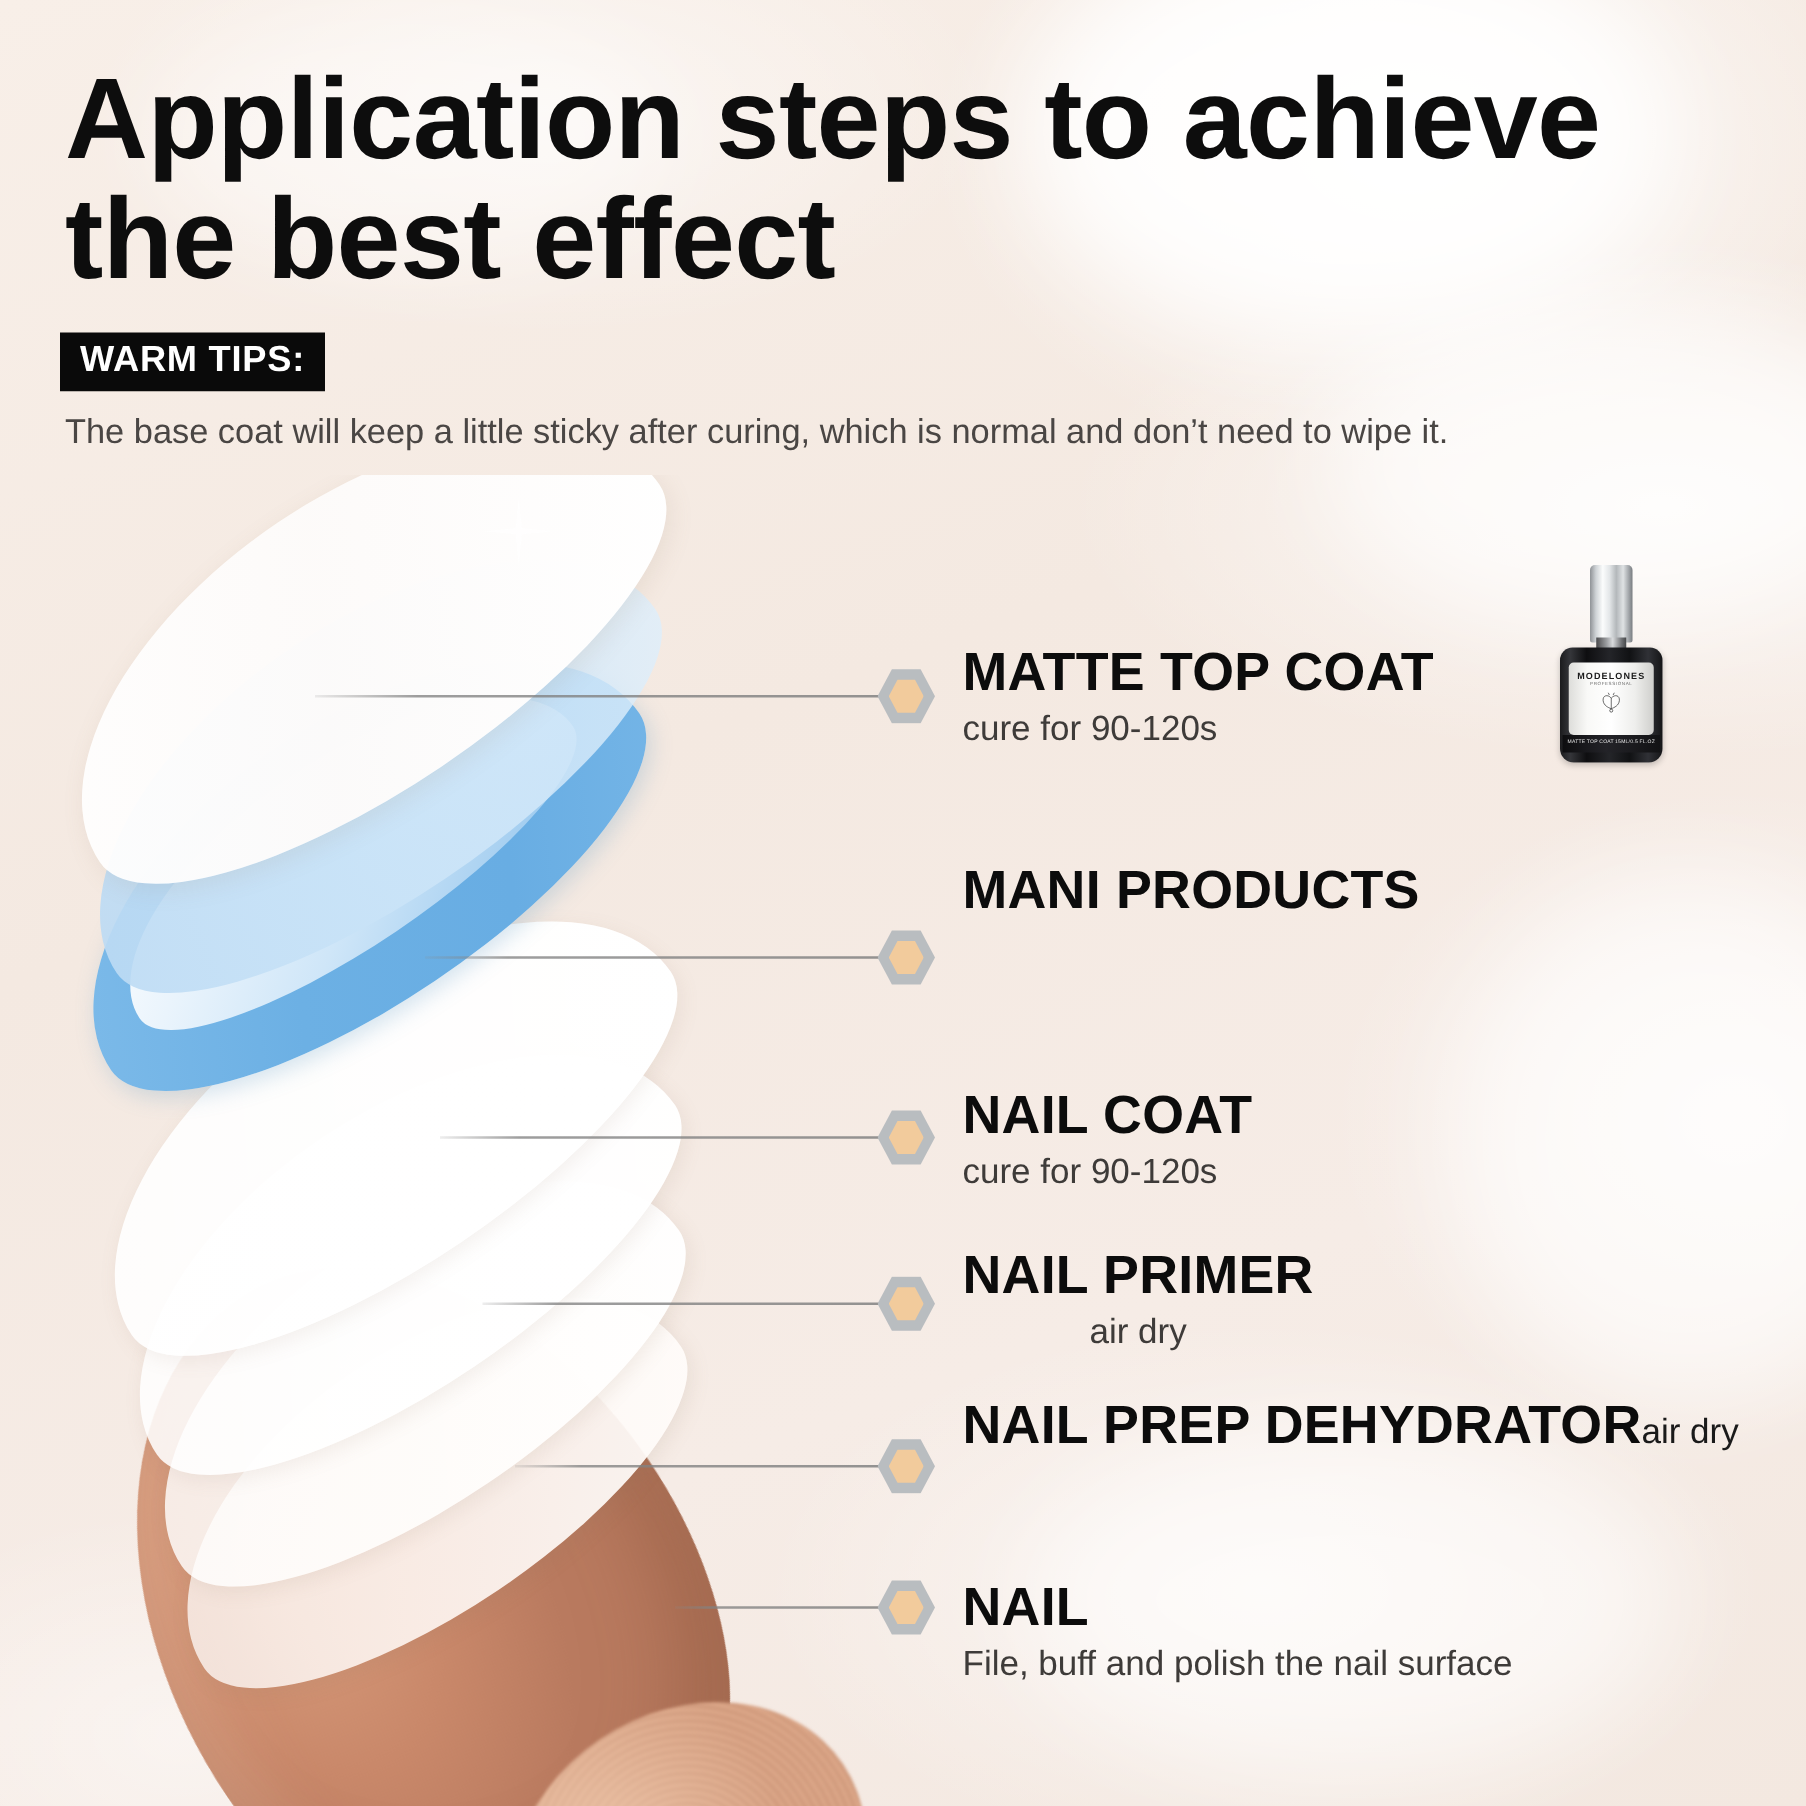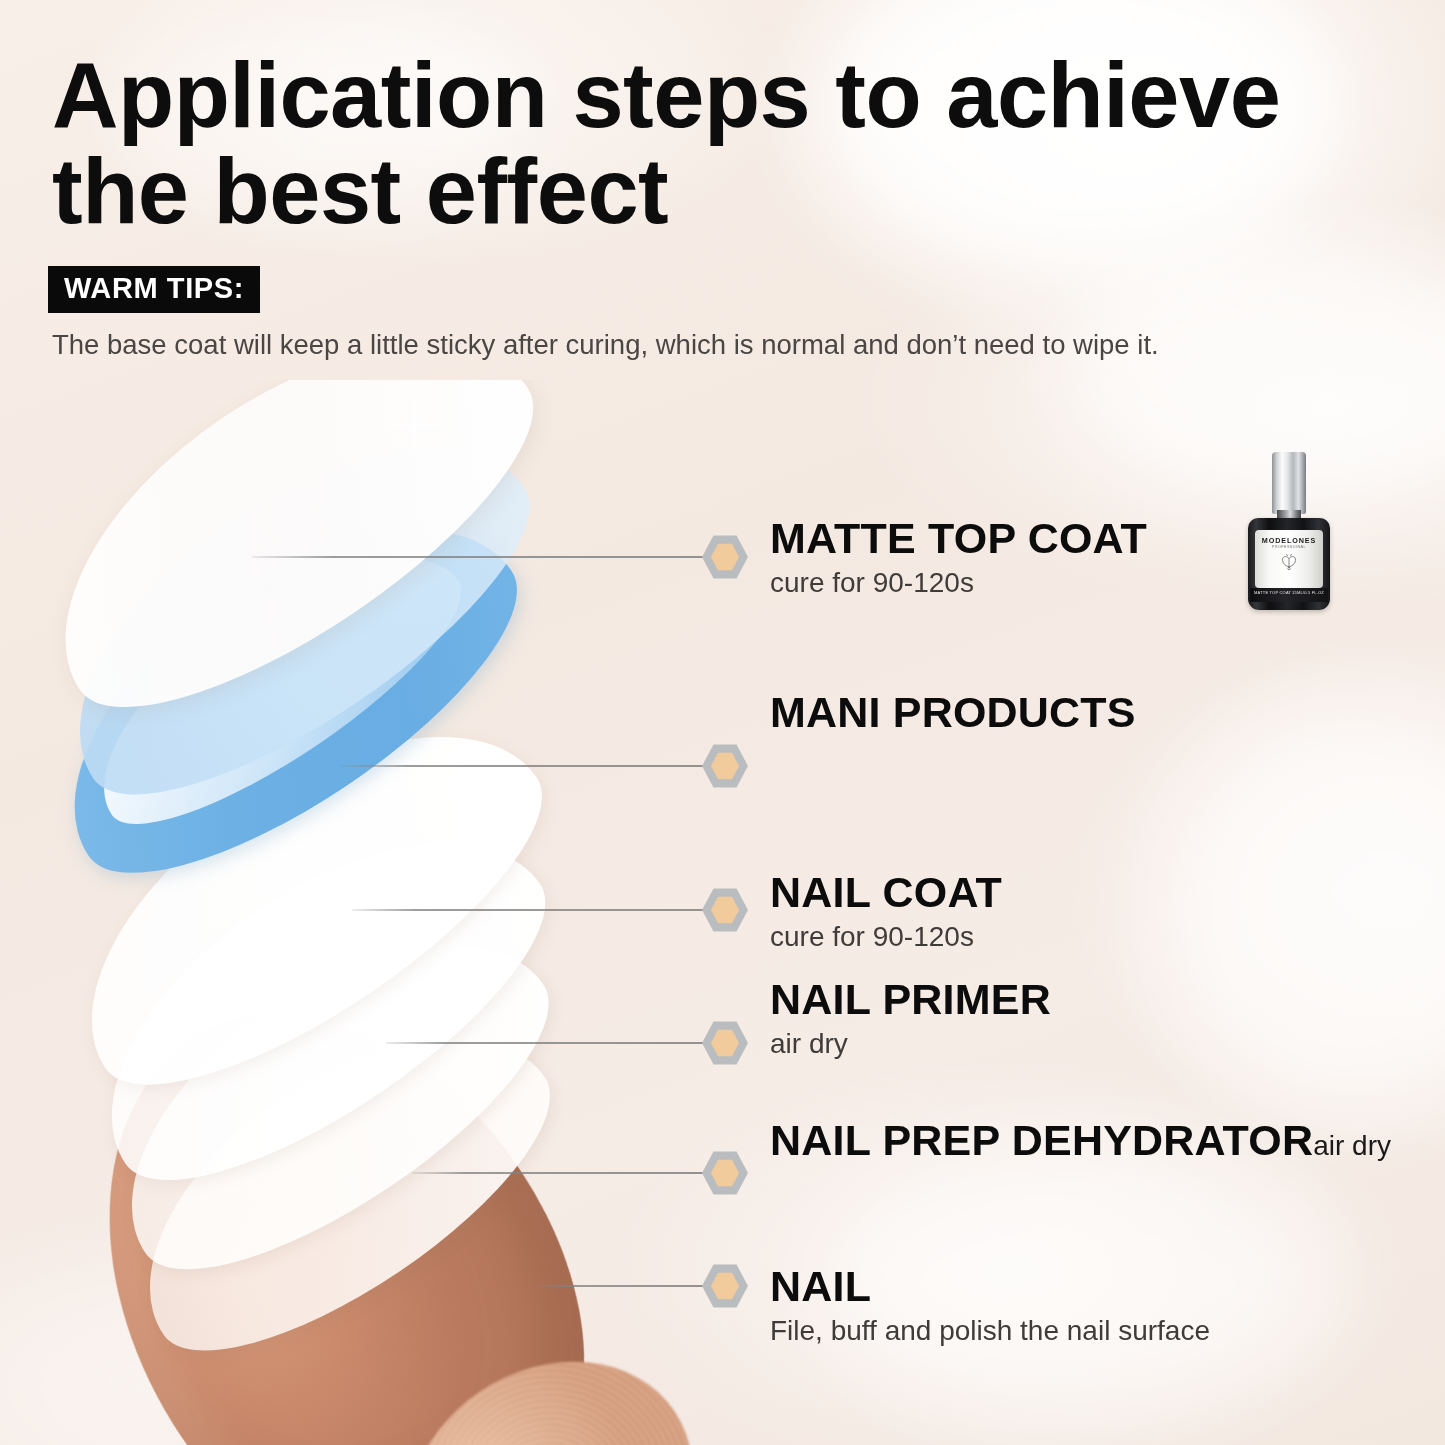--- a/index.html
+++ b/index.html
@@ -365,21 +365,21 @@
 
   <div class="step" style="top:688px;">
     <div class="step-title">MANI PRODUCTS</div>
   </div>
 
   <div class="step" style="top:868px;">
     <div class="step-title">NAIL COAT</div>
     <div class="step-sub">cure for 90-120s</div>
   </div>
 
-  <div class="step" style="top:975px;">
+  <div class="step" style="top:996px;text-align:center;">
     <div class="step-title">NAIL PRIMER</div>
     <div class="step-sub">air dry</div>
   </div>
 
   <div class="step" style="top:1116px;">
     <div class="step-title"><span>NAIL PREP
 DEHYDRATOR</span><span class="step-title-inline">air dry</span></div>
   </div>
 
   <div class="step" style="top:1262px;">

